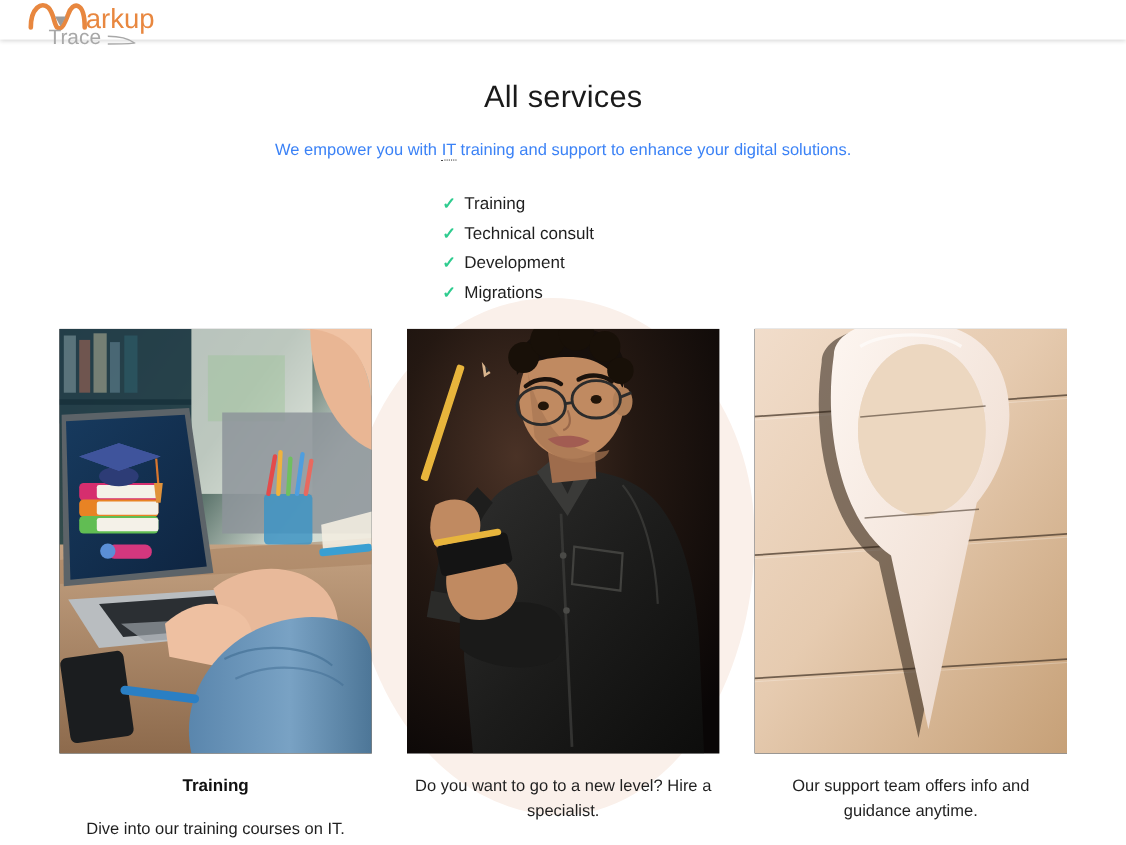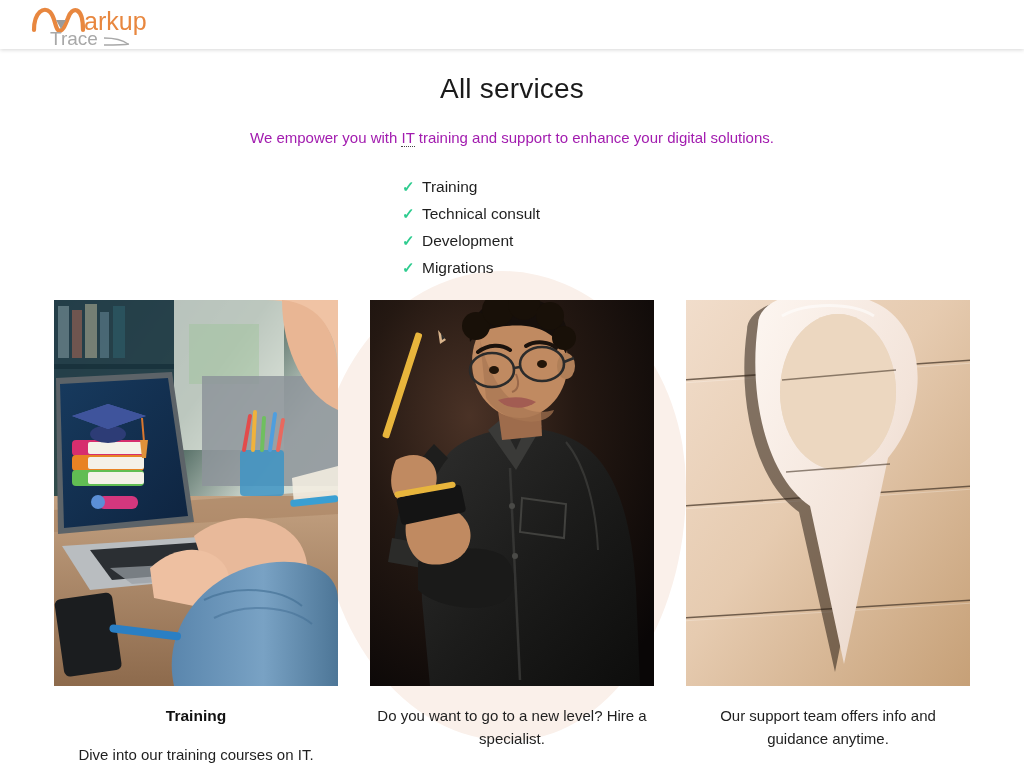--- a/index.html
+++ b/index.html
@@ -22,27 +22,27 @@
     background: #FAF0EA;
     border-radius: 50% 50% 48% 52% / 46% 46% 54% 54%;
     z-index: 0;
     pointer-events: none;
   }
 
   
   .site-header {
     position: relative;
     z-index: 10;
-    height: 49px;
+    height: 36px;
     width: 1024px;
     background: #ffffff;
     box-shadow: 0 1px 4px rgba(0,0,0,0.16);
     display: flex;
-    align-items: flex-start;
-    padding-left: 28px;
+    align-items: center;
+    padding-left: 22px;
   }
   .logo {
     position: relative;
     width: 120px;
     height: 46px;
     display: block;
   }
   .logo svg { display: block; }
 
   
@@ -50,29 +50,29 @@
     position: relative;
     z-index: 5;
     width: 1024px;
   }
 
   .page-title {
     text-align: center;
     font-size: 28px;
     font-weight: 400;
     color: #1a1a1a;
-    margin-top: 24px;
+    margin-top: 36px;
     letter-spacing: 0.2px;
   }
 
   .page-subtitle {
     text-align: center;
     font-size: 15px;
     font-weight: 400;
-    color: #a21caf;
+    color: #3b82f6;
     margin-top: 24px;
   }
   .abbr {
     border-bottom: 1px dotted #444;
     text-decoration: none;
     cursor: help;
   }
 
   
   .feature-list {

